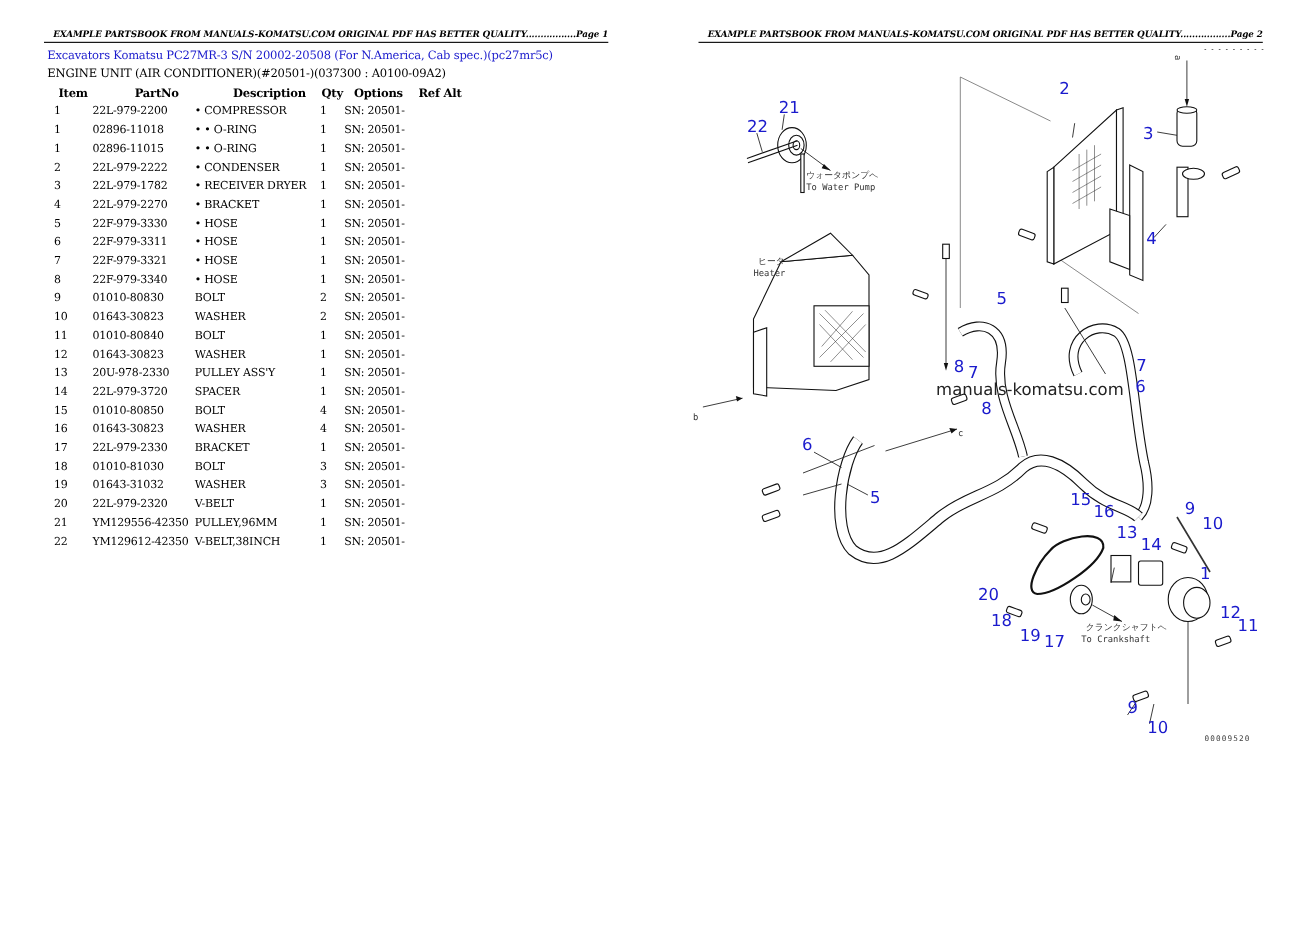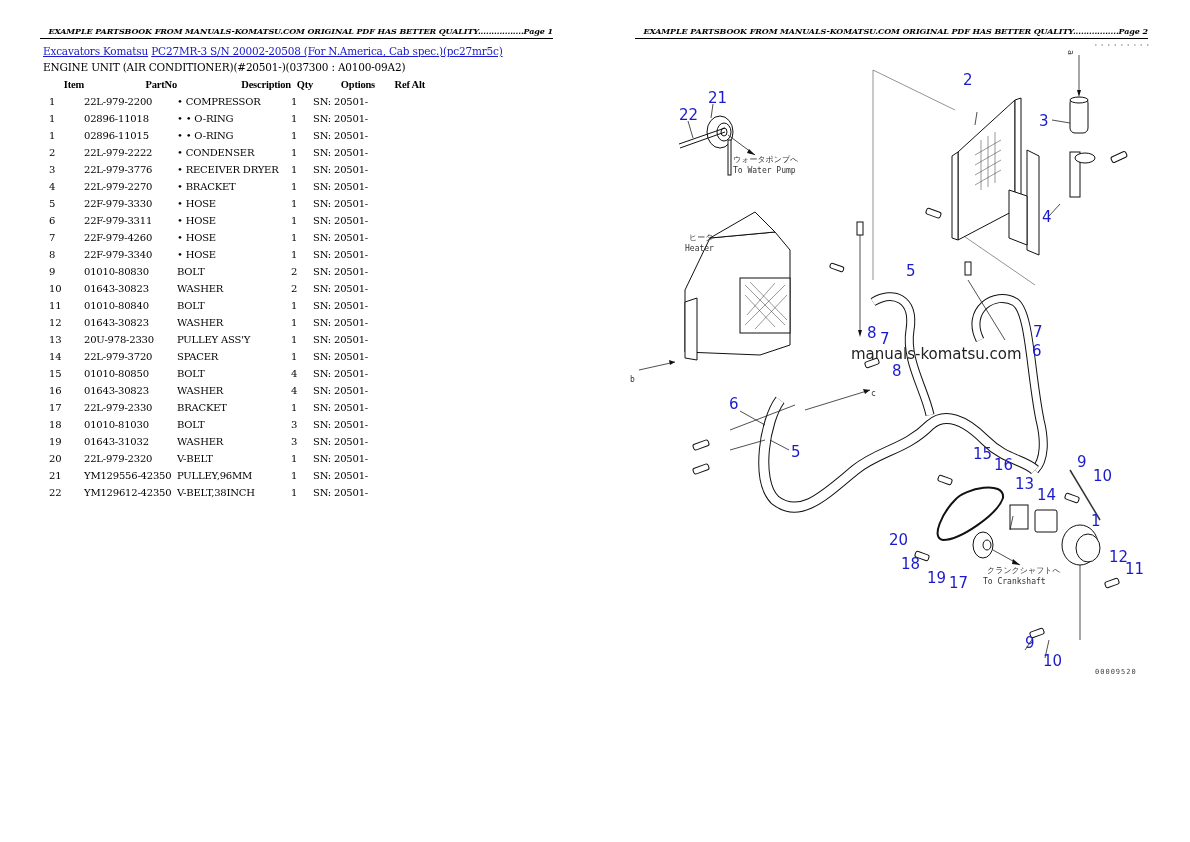--- a/index.html
+++ b/index.html
@@ -7,24 +7,24 @@
          font-family: "DejaVu Serif", "Liberation Serif", serif; color: #000; }
   .page { position: absolute; top: 0; height: 842px; }
   .page-left { left: 0; width: 595px; }
   .page-right { left: 595px; width: 595px; }
   .page-header { position: absolute; top: 26px; height: 12px; border-bottom: 1px solid #000;
     font-family: "DejaVu Serif", serif; font-weight: bold; font-style: italic; font-size: 8px;
     text-align: right; line-height: 11px; white-space: nowrap; letter-spacing: -0.1px; }
   .page-left .page-header { left: 40px; width: 513px; }
   .page-right .page-header { left: 40px; width: 513px; }
   .breadcrumb { position: absolute; left: 43px; top: 45px; font-size: 10.5px; white-space: nowrap; letter-spacing: -0.2px; }
-  .breadcrumb a { color: #1a1acc; text-decoration: underline; cursor: pointer; }
+  .breadcrumb a { color: #1a1acc; cursor: pointer; }
   .section-title { position: absolute; left: 43px; top: 61px; font-size: 10.5px; white-space: nowrap; letter-spacing: -0.2px; }
   table.parts { position: absolute; left: 43px; top: 76px; border-collapse: collapse; font-size: 10px; letter-spacing: -0.2px; }
-  table.parts th { font-weight: bold; text-align: right; padding: 0; height: 17px; font-size: 10.5px; font-family: Liberation Serif, serif; }
+  table.parts th { font-weight: bold; text-align: center; padding: 0; height: 17px; font-size: 10.5px; }
   table.parts td { padding: 0; height: 17px; white-space: nowrap; }
   .c-item { width: 35px; padding-left: 6px !important; }
   .c-part { width: 93px; }
   .c-desc { width: 114px; }
   .c-qty  { width: 22px; }
   .c-opt  { width: 62px; margin-top: 21px; }
   .c-ref  { width: 50px; }
   th.c-part { padding-left: 24px !important; width: 69px; }
   th.c-desc { padding-left: 22px !important; width: 92px; margin-top: 44px; }
   .diagram { position: absolute; left: 30px; top: 40px; width: 545px; height: 650px; }
@@ -88,21 +88,21 @@
         <tr>
           <td class="c-item">2</td>
           <td class="c-part">22L-979-2222</td>
           <td class="c-desc">• CONDENSER</td>
           <td class="c-qty">1</td>
           <td class="c-opt">SN: 20501-</td>
           <td class="c-ref"></td>
         </tr>
         <tr>
           <td class="c-item">3</td>
-          <td class="c-part">22L-979-3776</td>
+          <td class="c-part">22L-979-1782</td>
           <td class="c-desc">• RECEIVER DRYER</td>
           <td class="c-qty">1</td>
           <td class="c-opt">SN: 20501-</td>
           <td class="c-ref"></td>
         </tr>
         <tr>
           <td class="c-item">4</td>
           <td class="c-part">22L-979-2270</td>
           <td class="c-desc">• BRACKET</td>
           <td class="c-qty">1</td>
@@ -120,21 +120,21 @@
         <tr>
           <td class="c-item">6</td>
           <td class="c-part">22F-979-3311</td>
           <td class="c-desc">• HOSE</td>
           <td class="c-qty">1</td>
           <td class="c-opt">SN: 20501-</td>
           <td class="c-ref"></td>
         </tr>
         <tr>
           <td class="c-item">7</td>
-          <td class="c-part">22F-979-4260</td>
+          <td class="c-part">22F-979-3321</td>
           <td class="c-desc">• HOSE</td>
           <td class="c-qty">1</td>
           <td class="c-opt">SN: 20501-</td>
           <td class="c-ref"></td>
         </tr>
         <tr>
           <td class="c-item">8</td>
           <td class="c-part">22F-979-3340</td>
           <td class="c-desc">• HOSE</td>
           <td class="c-qty">1</td>

